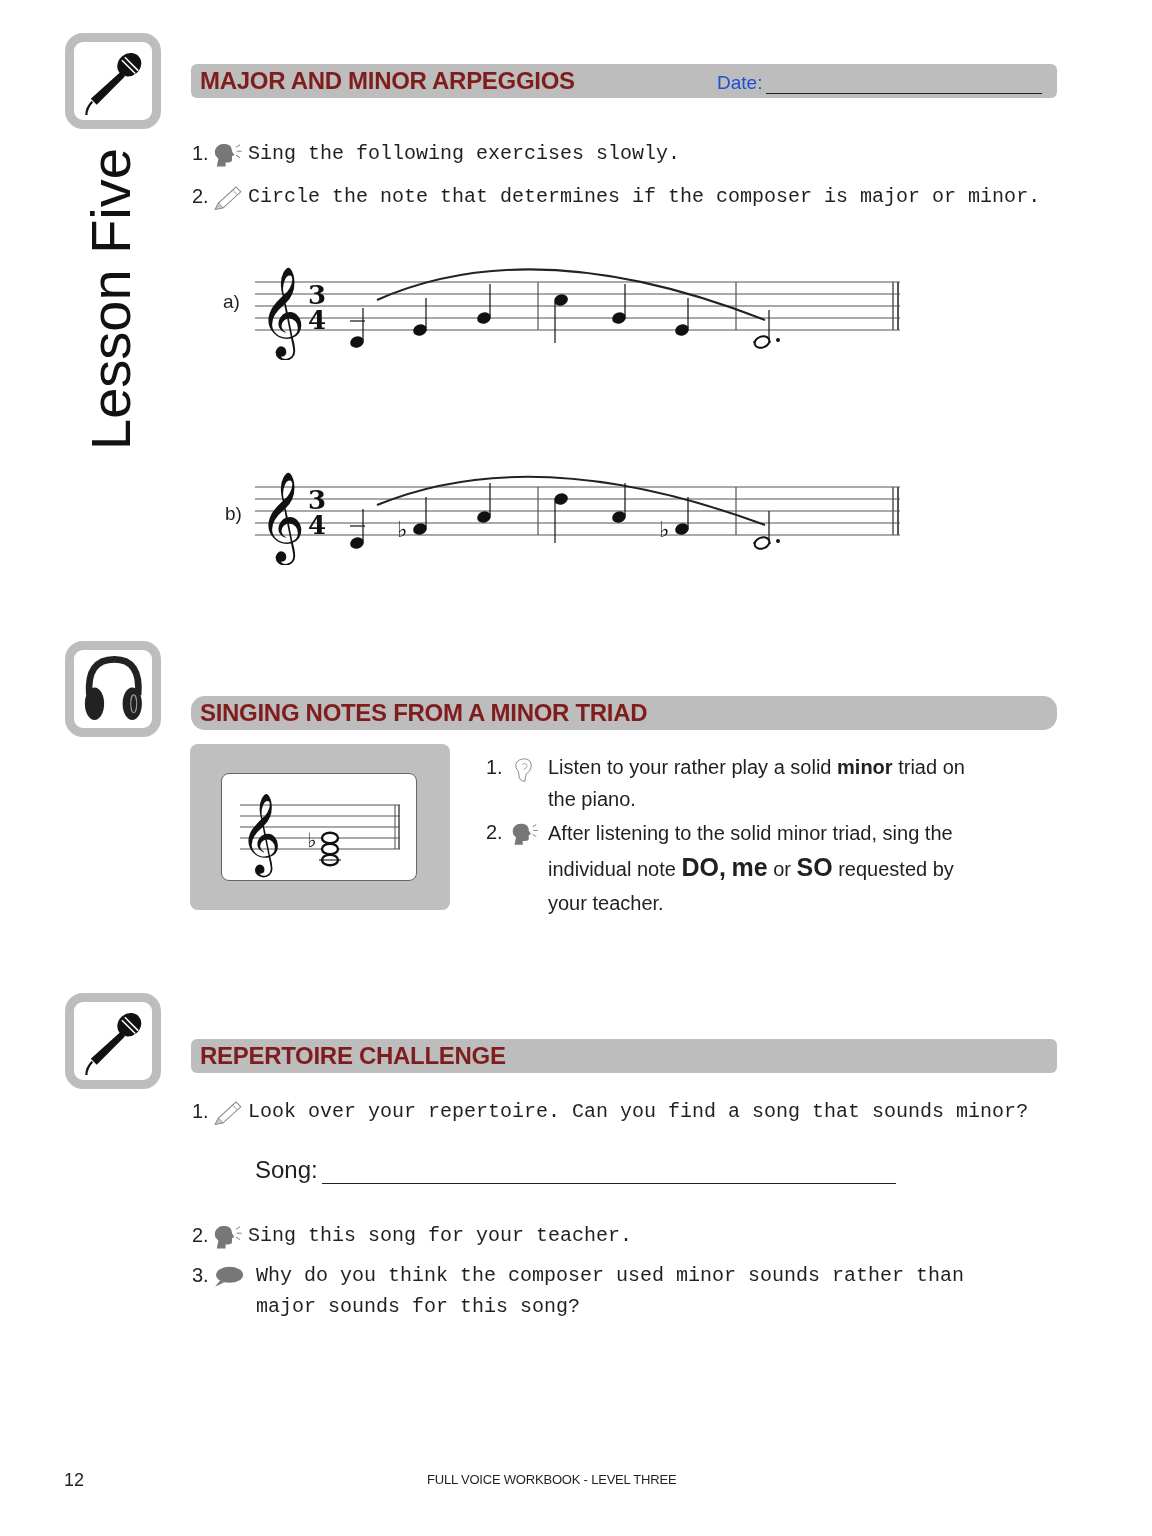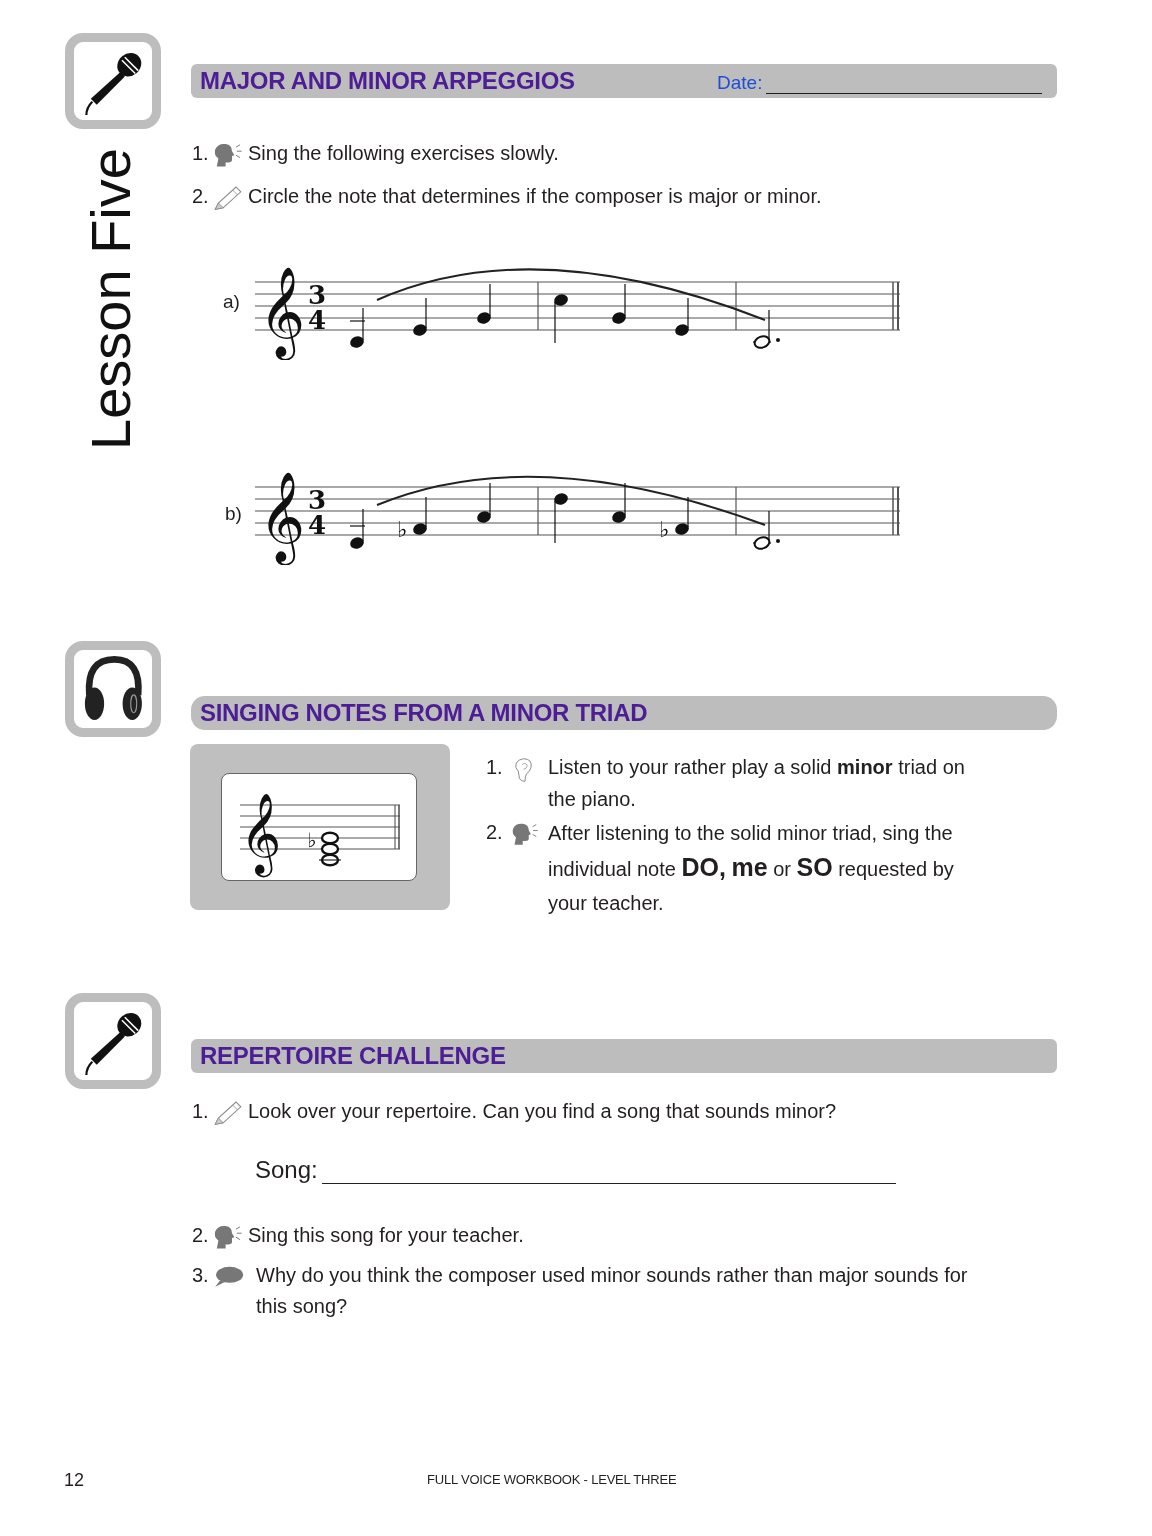--- a/index.html
+++ b/index.html
@@ -13,38 +13,38 @@
   }
   .icon-box svg { width: 74px; height: 74px; }
 
   .section-bar {
     position: absolute; left: 191px; width: 866px; height: 34px;
     background: #bdbdbd; border-radius: 6px;
     display: flex; align-items: center; padding-left: 9px;
   }
   .section-title {
     font-family: "Liberation Sans", sans-serif; font-weight: bold;
-    font-size: 24px; letter-spacing: -0.3px; color: #4c1d95;
+    font-size: 24px; letter-spacing: -0.3px; color: #7f1d1d;
   }
   .date-wrap { position: absolute; left: 526px; top: 8px; display: flex; align-items: flex-end; }
   .date-label { font-size: 19px; color: #1d4ed8; }
   .date-line { display: inline-block; width: 276px; border-bottom: 1.5px solid #231f20; height: 20px; margin-left: 4px; }
 
   .lesson-side {
     position: absolute; left: 78px; top: 450px;
     transform-origin: left top; transform: rotate(-90deg);
     font-size: 56px; font-weight: normal; color: #111;
     white-space: nowrap; letter-spacing: 0px;
   }
 
   .instr { position: absolute; font-size: 20px; display: flex; align-items: flex-start; color: #231f20; }
   .instr .num { width: 20px; }
   .instr .ico { width: 36px; height: 26px; display: inline-flex; align-items: flex-start; justify-content: flex-start; }
   .instr .ico svg { width: 32px; height: 28px; }
-  .instr .txt { line-height: 31px; margin-top: -4px; }
+  .instr .txt { line-height: 31px; margin-top: -4px; font-family: Liberation Mono, monospace; }
 
   .staff-label { position: absolute; font-size: 19px; }
   .staff { position: absolute; }
 
   .triad-card {
     position: absolute; left: 190px; top: 744px; width: 260px; height: 166px;
     background: #bfbfbf; border-radius: 8px;
   }
   .triad-inner {
     position: absolute; left: 31px; top: 29px; width: 196px; height: 108px;

